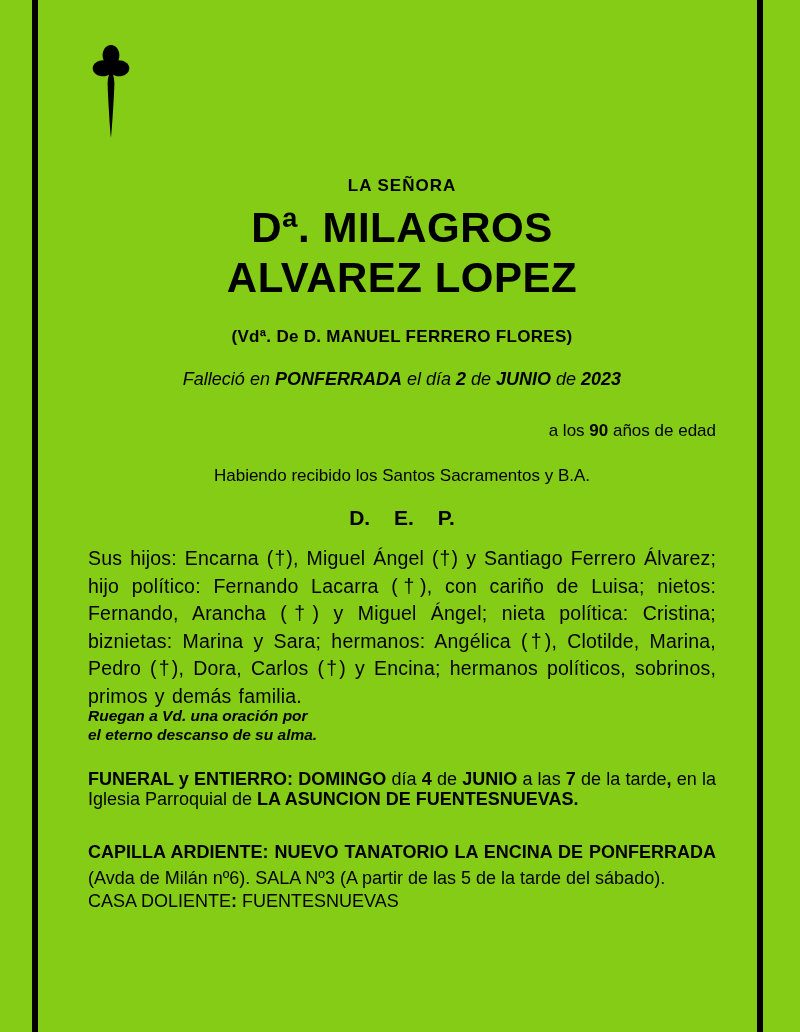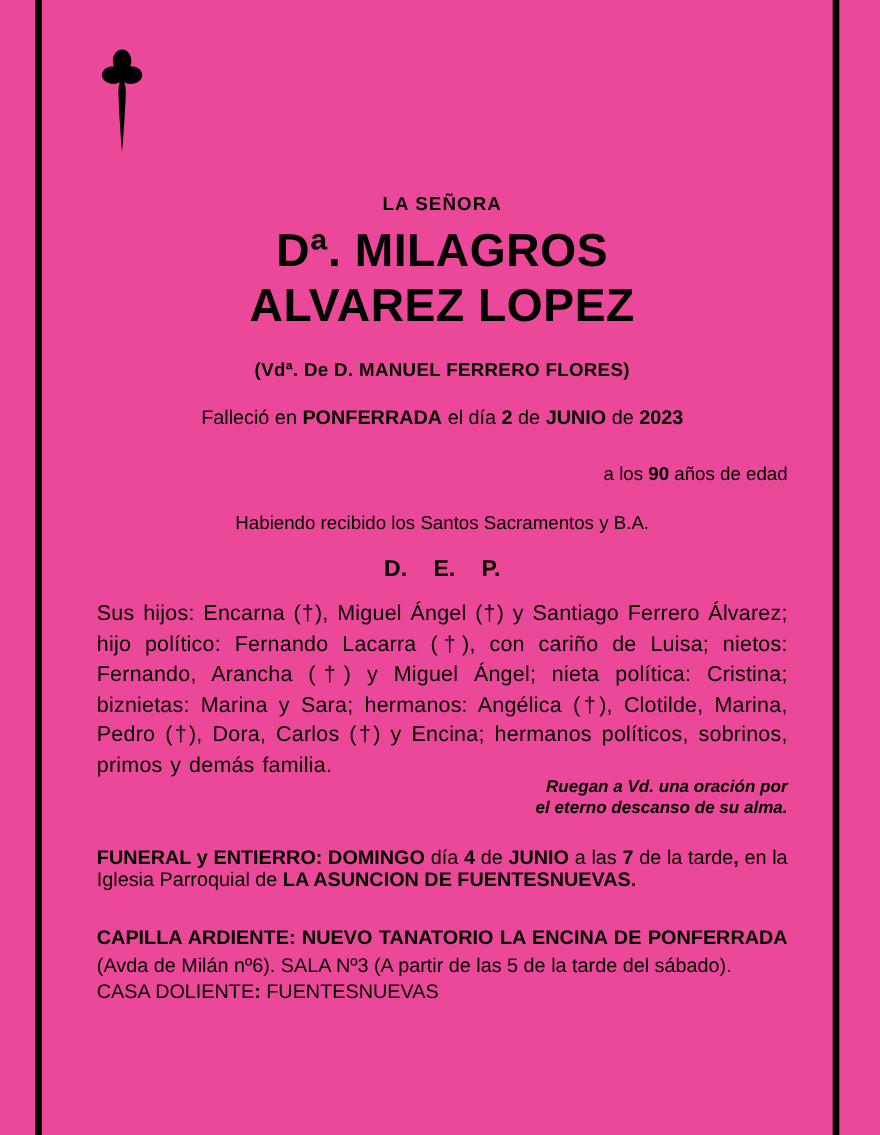--- a/index.html
+++ b/index.html
@@ -6,21 +6,21 @@
   html, body { background: #ffffff; }
   body {
     width: 800px; height: 1032px;
     font-family: "Liberation Sans", sans-serif;
     color: #000000;
     position: relative;
     overflow: hidden;
   }
   .page {
     position: absolute; inset: 0;
-    background: #ec4899;
+    background: #84cc16;
   }
   .rule-v {
     position: absolute; top: 0; bottom: 0; width: 6px;
     background: #000000;
   }
   .rule-left  { left: 32px; }
   .rule-right { left: 757px; }
 
   .cross {
     position: absolute; left: 91px; top: 44px;
@@ -38,40 +38,41 @@
     font-size: 42px; font-weight: 700; line-height: 50px;
     letter-spacing: 0.5px;
   }
   .widow-line {
     top: 327px; text-align: center;
     font-size: 17px; font-weight: 700; letter-spacing: 0.3px;
   }
   .death-line {
     top: 369px; text-align: center;
     font-size: 18px;
+    font-style: italic;
   }
   .age-line {
     top: 421px; text-align: right;
     font-size: 17px;
   }
   .sacraments-line {
     top: 466px; text-align: center;
     font-size: 17px;
   }
   .dep-line {
     top: 506px; text-align: center;
     font-size: 21px; font-weight: 700; word-spacing: 18px;
   }
   .family-paragraph {
     top: 545px; text-align: justify;
     font-size: 19.5px; line-height: 27.5px;
     letter-spacing: 0.2px; word-spacing: 1.5px;
   }
   .prayer {
-    top: 706px; text-align: right;
+    top: 706px; 
     font-size: 15.5px; font-weight: 700; font-style: italic;
     line-height: 19px;
   }
   .funeral-line {
     top: 769px; text-align: justify;
     font-size: 18px; line-height: 20px;
   }
   .capilla-line {
     top: 839px; text-align: justify;
     font-size: 18px; line-height: 26px;

